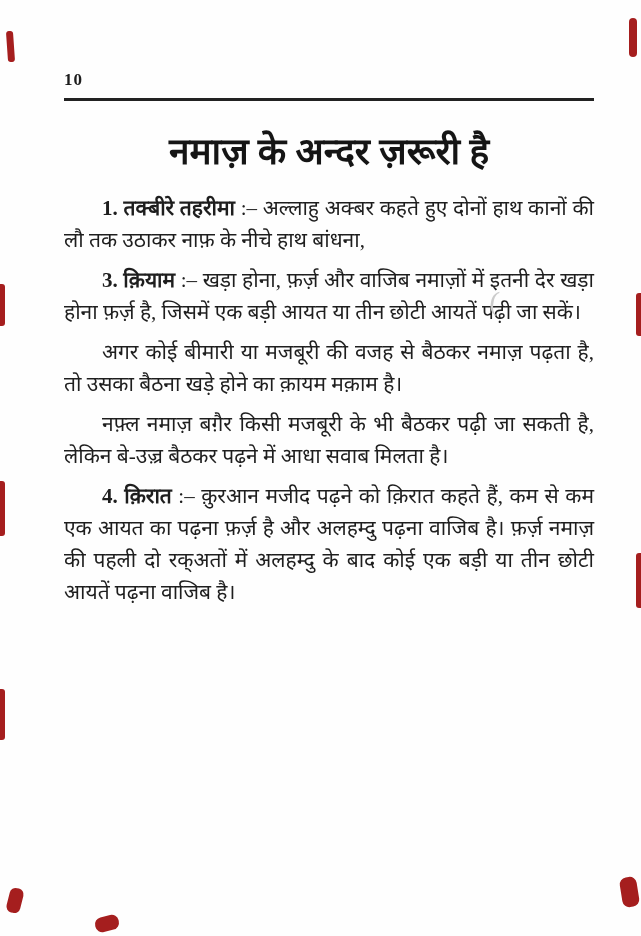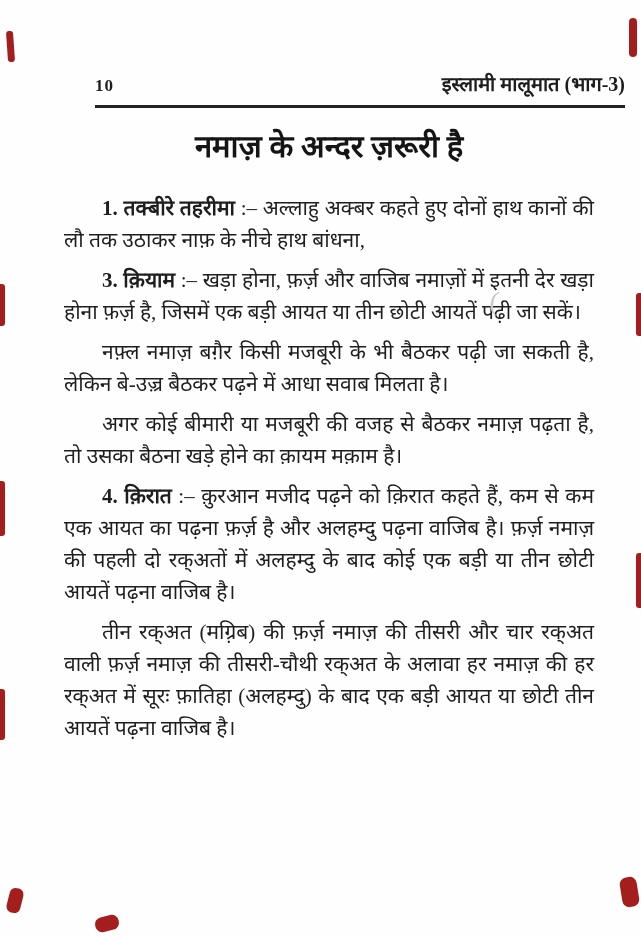--- a/index.html
+++ b/index.html
@@ -7,28 +7,28 @@
     width:641px;height:936px;position:relative;overflow:hidden;
     background:#ffffff;
     font-family:"Liberation Serif","DejaVu Serif",serif;
     color:#1d1d1d;
   }
   .sheet{position:absolute;inset:0;background:#fefefe;}
   
   .page-header{
     position:absolute;left:64px;width:530px;top:70px;
     display:flex;justify-content:space-between;align-items:baseline;
-    padding-bottom:8px;border-bottom:3px solid #222;margin-left:31px;
+    padding-bottom:8px;border-bottom:3px solid #222;
   }
   .page-number{font-size:17px;font-weight:bold;letter-spacing:1px;}
   .book-title{font-size:20px;font-weight:bold;}
   
   .doc-title{
     position:absolute;left:64px;width:530px;top:124px;margin:0;
-    text-align:center;font-size:31px;font-weight:bold;color:#151515;
+    text-align:center;font-size:37px;font-weight:bold;color:#151515;
   }
   
   .content{
     position:absolute;left:64px;width:530px;top:192px;
     font-size:21px;line-height:32px;text-align:justify;color:#1e1e1e;
   }
   .content p{margin:0 0 8px 0;text-indent:38px;}
   .content .lead{font-weight:bold;}
   
   .mark{position:absolute;background:var(--accent,#a51e1e);}
@@ -48,32 +48,30 @@
     transform:rotate(8deg);user-select:none;
   }
 </style>
 </head>
 <body>
 
 <div class="sheet">
 
   <header class="page-header">
     <span class="page-number">10</span>
-    <span class="book-title">इस्लामी मालूमात (भाग-3)</span>
   </header>
 
   <h1 class="doc-title">नमाज़ के अन्दर ज़रूरी है</h1>
 
   <main class="content">
     <p><b class="lead">1. तक्बीरे तहरीमा</b><span> :– अल्लाहु अक्बर कहते हुए दोनों हाथ कानों की लौ तक उठाकर नाफ़ के नीचे हाथ बांधना,</span></p>
     <p><b class="lead">3. क़ियाम</b><span> :– खड़ा होना, फ़र्ज़ और वाजिब नमाज़ों में इतनी देर खड़ा होना फ़र्ज़ है, जिसमें एक बड़ी आयत या तीन छोटी आयतें पढ़ी जा सकें।</span></p>
+    <p><b class="lead"></b><span>अगर कोई बीमारी या मजबूरी की वजह से बैठकर नमाज़ पढ़ता है, तो उसका बैठना खड़े होने का क़ायम मक़ाम है।</span></p>
     <p><b class="lead"></b><span>नफ़्ल नमाज़ बग़ैर किसी मजबूरी के भी बैठकर पढ़ी जा सकती है, लेकिन बे-उज़्र बैठकर पढ़ने में आधा सवाब मिलता है।</span></p>
-    <p><b class="lead"></b><span>अगर कोई बीमारी या मजबूरी की वजह से बैठकर नमाज़ पढ़ता है, तो उसका बैठना खड़े होने का क़ायम मक़ाम है।</span></p>
     <p><b class="lead">4. क़िरात</b><span> :– क़ुरआन मजीद पढ़ने को क़िरात कहते हैं, कम से कम एक आयत का पढ़ना फ़र्ज़ है और अलहम्दु पढ़ना वाजिब है। फ़र्ज़ नमाज़ की पहली दो रक्अतों में अलहम्दु के बाद कोई एक बड़ी या तीन छोटी आयतें पढ़ना वाजिब है।</span></p>
-    <p><b class="lead"></b><span>तीन रक्अत (मग़्रिब) की फ़र्ज़ नमाज़ की तीसरी और चार रक्अत वाली फ़र्ज़ नमाज़ की तीसरी-चौथी रक्अत के अलावा हर नमाज़ की हर रक्अत में सूरः फ़ातिहा (अलहम्दु) के बाद एक बड़ी आयत या छोटी तीन आयतें पढ़ना वाजिब है।</span></p>
   </main>
 
   <span class="artifact">(</span>
 
   <div class="mark m-tl"></div>
   <div class="mark m-tr"></div>
   <div class="mark m-l1"></div>
   <div class="mark m-l2"></div>
   <div class="mark m-l3"></div>
   <div class="mark m-r1"></div>

